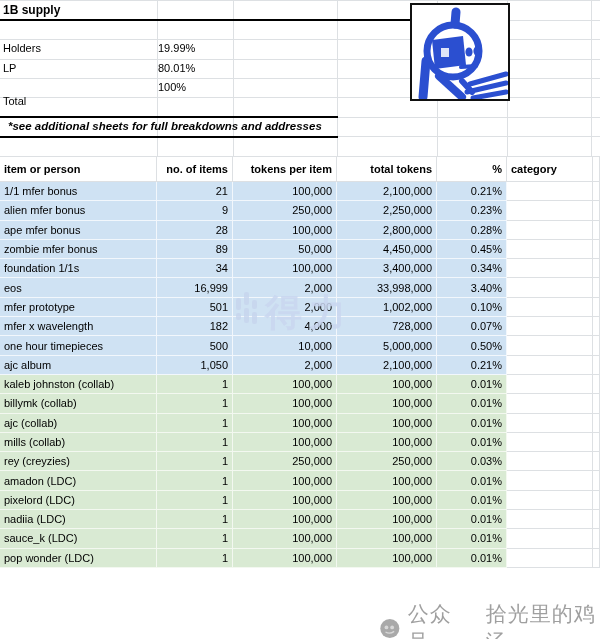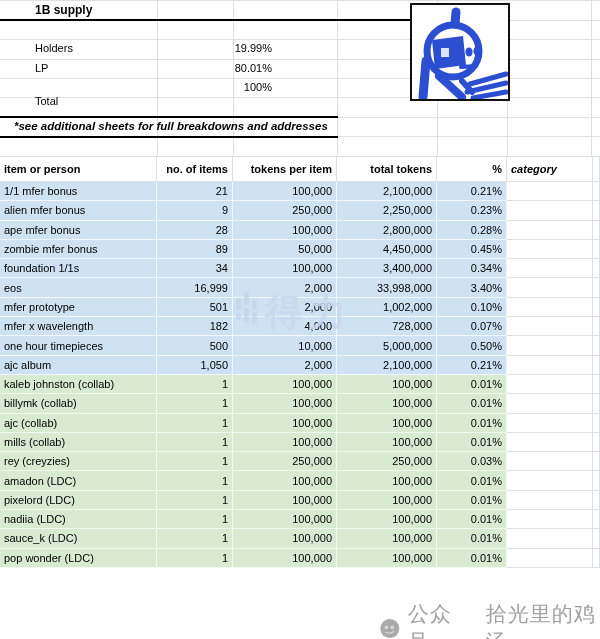--- a/index.html
+++ b/index.html
@@ -4,51 +4,51 @@
 <style>
   html,body { margin:0; padding:0; background:#fff; }
   .canvas {
     position:relative; width:600px; height:639px; background:#fff;
     font-family:"Liberation Sans", sans-serif; color:#000; overflow:hidden;
   }
   
   .vline { position:absolute; top:0; height:156px; width:1px; background:var(--grid,#dde0e3); }
   .hline { position:absolute; left:0; width:600px; height:1px; background:var(--grid,#dde0e3); }
   .blackline { position:absolute; background:#000; }
-  .cell-text { position:absolute; font-size:11px; line-height:19px; white-space:nowrap;margin-left:32px; }
+  .cell-text { position:absolute; font-size:11px; line-height:19px; white-space:nowrap; }
   .title { top:0; left:3px; font-size:12px; font-weight:bold; line-height:20px; }
   .sum-label { left:3px; }
-  .sum-value { left:169px; width:71px; text-align:right; }
+  .sum-value { left:158px; width:71px; }
   .note-cell {
     position:absolute; top:117px; left:0; width:337px; height:19px; overflow:hidden;
   }
   .note-cell span {
     font-size:11.5px; line-height:19px; font-weight:bold; font-style:italic; white-space:nowrap;
-    padding-left:14px; display:block;
+    padding-left:8px; display:block;
   }
   
   .doodle-box {
     position:absolute; left:410px; top:3px; width:96px; height:94px;
     background:#fff; border:2px solid #111; box-sizing:content-box; z-index:2;
   }
   
   table.sheet {
     position:absolute; left:0; top:156px; width:600px;
     border-collapse:separate; border-spacing:0; table-layout:fixed; z-index:1;
   }
   table.sheet th, table.sheet td {
     font-size:11px; line-height:18px; padding:0 4px; height:19.31px;
     box-sizing:border-box; overflow:hidden; white-space:nowrap;
     border-right:1px solid var(--grid,#dde0e3);
     border-bottom:1px solid var(--grid,#dde0e3);
     font-weight:normal; text-align:left; vertical-align:middle;
   }
   table.sheet thead th { font-weight:bold; height:26px; border-top:1px solid var(--grid,#dde0e3); }
   .num { text-align:right !important; }
-  .cat { text-align:right;font-style:italic; }
+  .cat { text-align:right; }
   tr.holders td.fill { background:var(--holders-fill,#cfe2f3); border-right-color:#f2f7fc; border-bottom-color:#f2f7fc; }
   tr.artists td.fill { background:var(--artists-fill,#d9ead3); border-right-color:#f3f8f0; border-bottom-color:#f3f8f0; }
   td.edge { border-right:none; }
   
   .wm-center {
     position:absolute; left:236px; top:288px; display:flex; align-items:flex-start; gap:2px;
     z-index:4; pointer-events:none;
   }
   .wm-center .wm-text {
     font-size:37px; letter-spacing:7px; color:rgba(201,214,238,0.85); font-weight:bold;

